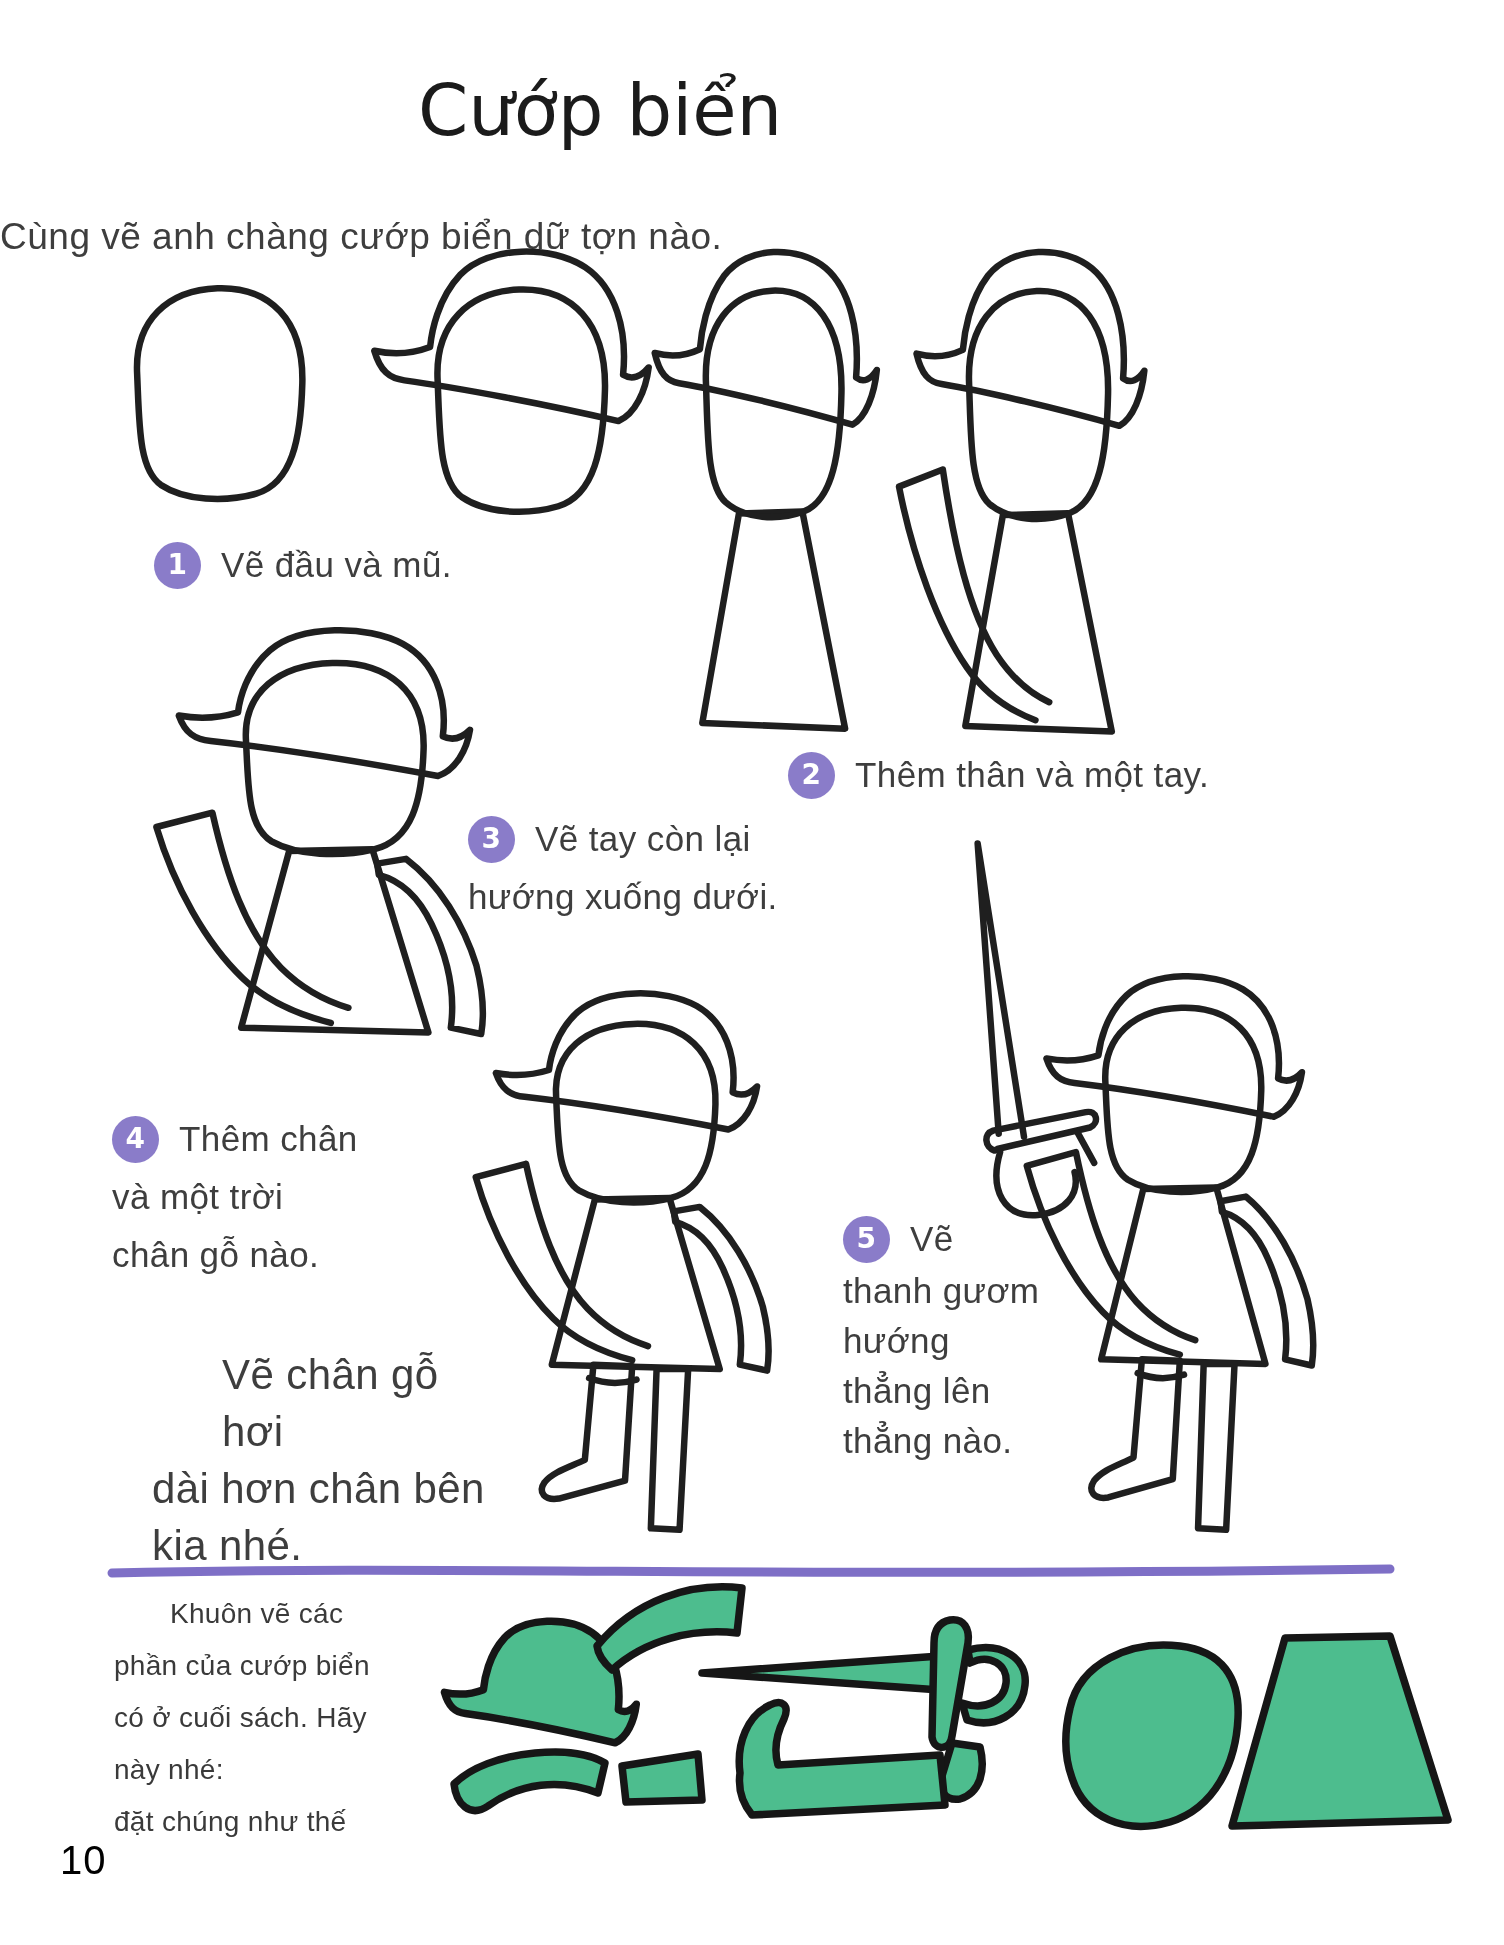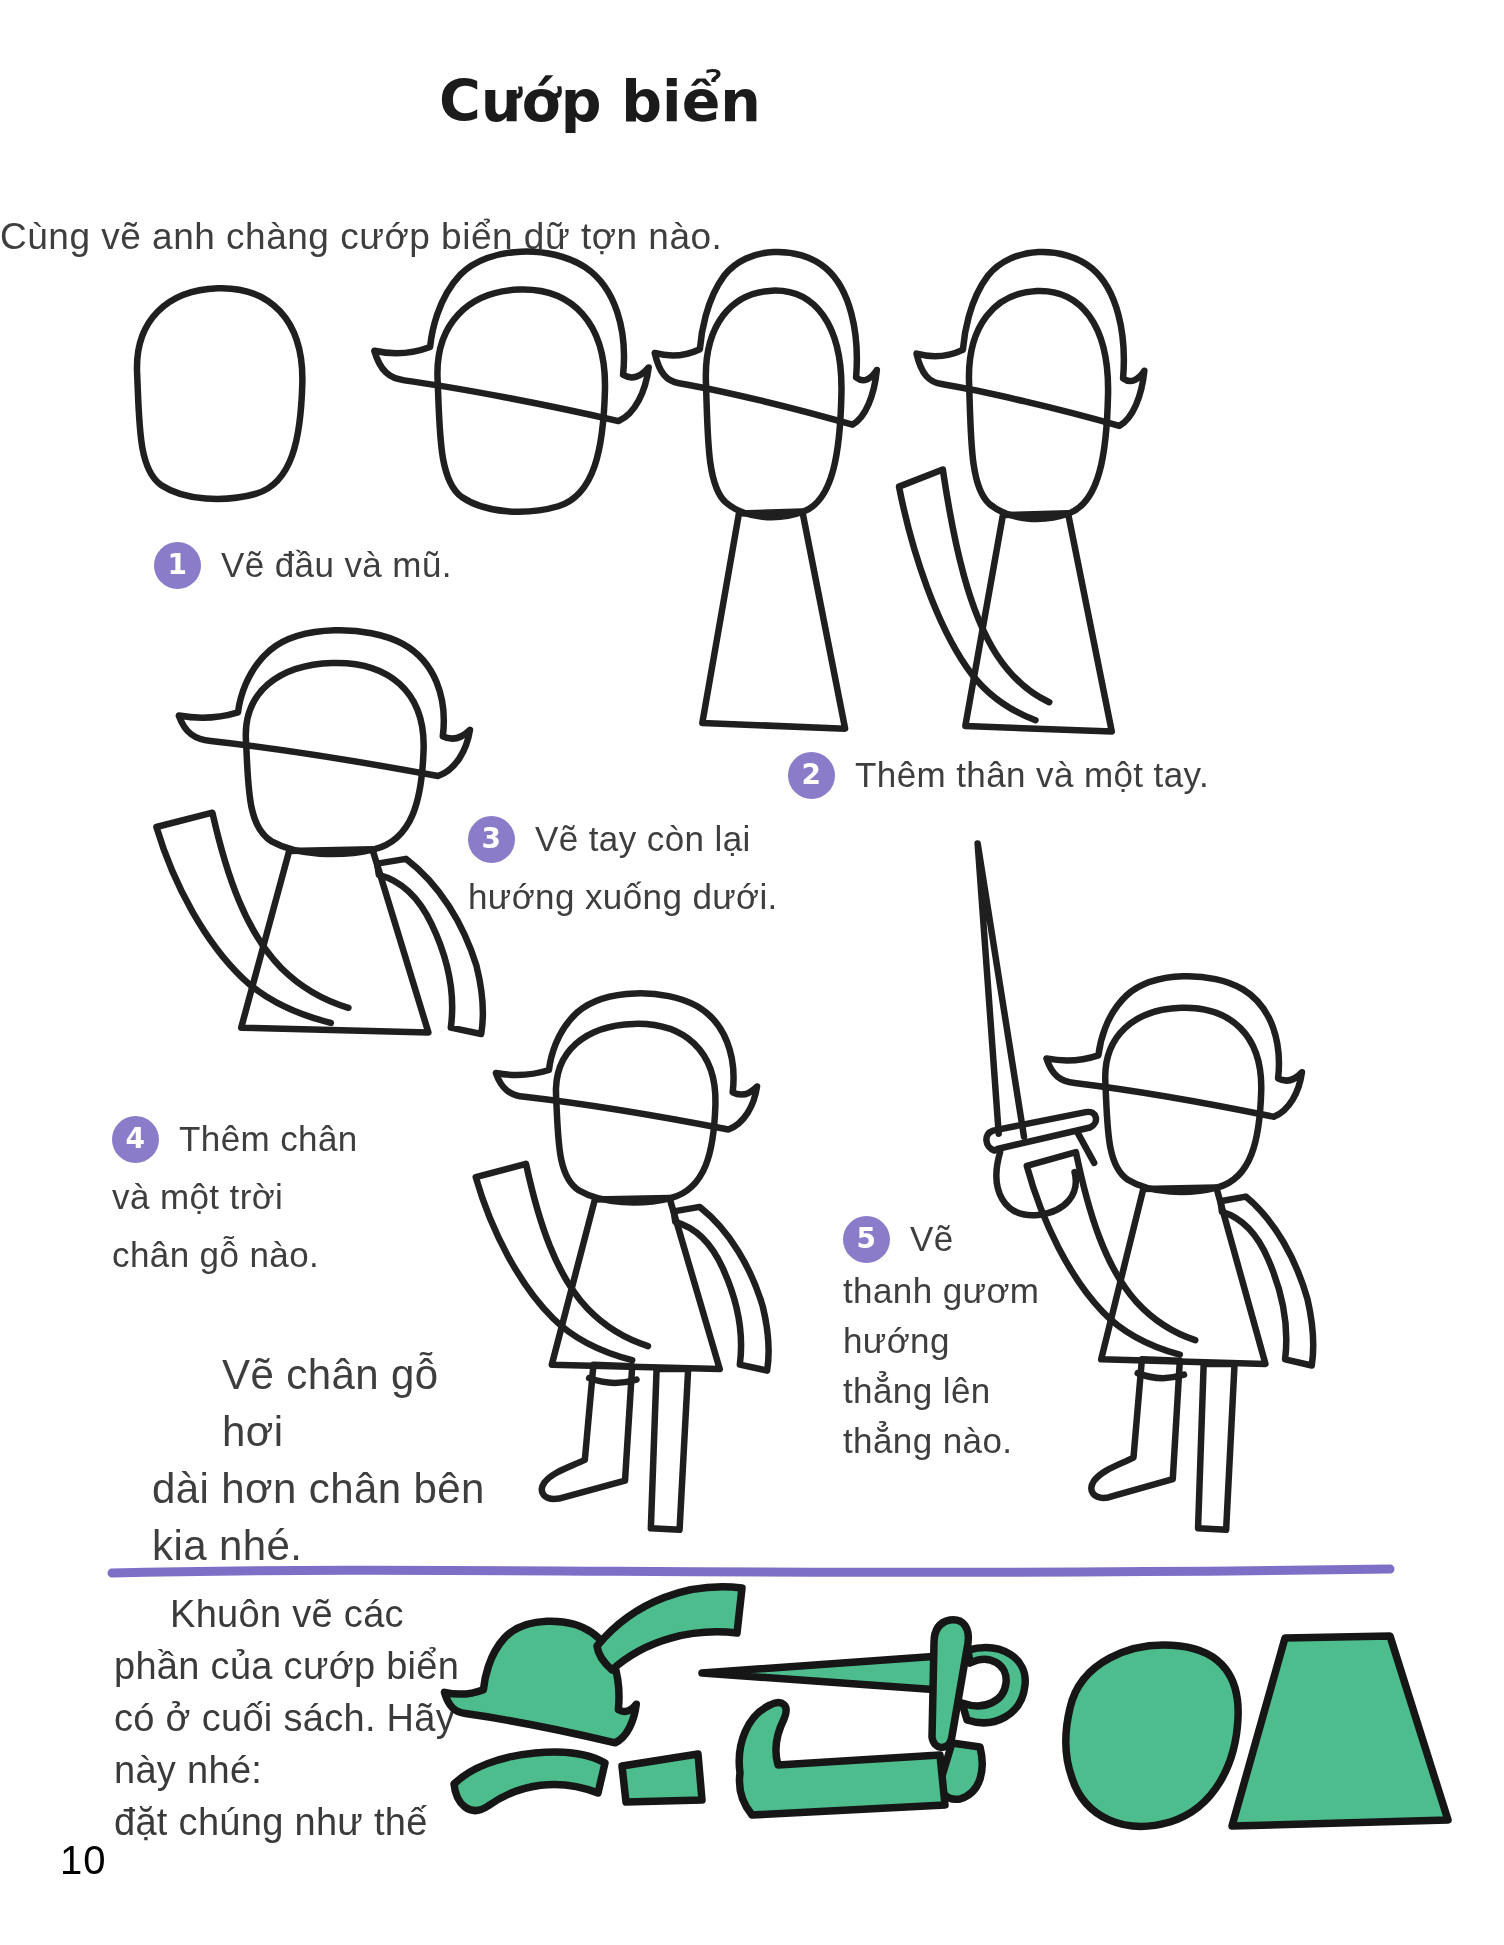--- a/index.html
+++ b/index.html
@@ -1,34 +1,34 @@
 <!DOCTYPE html>
 <html><head>
 <meta charset="utf-8">
 <style>
   html,body{margin:0;padding:0;background:#ffffff;}
   .page{position:relative;width:1504px;height:1945px;background:#ffffff;overflow:hidden;
         font-family:"Liberation Sans",sans-serif;color:#3e3e3e;}
   .title{position:absolute;left:0;top:68px;width:1200px;text-align:center;
-         font-family:"DejaVu Sans",sans-serif;font-weight:700;font-size:57px;
+         font-family:"DejaVu Sans",sans-serif;font-weight:400;font-size:72px;
          letter-spacing:0px;color:#1b1b1b;}
   .subtitle{position:absolute;left:0;top:216px;width:1140px;text-align:left;
             font-size:37px;letter-spacing:.5px;color:#3e3e3e;}
   .fig{position:absolute;}
   .sketch{fill:none;stroke:#1f1f1f;stroke-width:6.5;stroke-linecap:round;stroke-linejoin:round;}
   .greens{fill:#4dbd8e;stroke:#161616;stroke-width:7.5;stroke-linejoin:round;stroke-linecap:round;}
   .badge{display:inline-flex;flex:none;width:47px;height:47px;border-radius:50%;
          background:#8a7cc9;color:#ffffff;align-items:center;justify-content:center;
          font-family:"DejaVu Sans",sans-serif;font-weight:bold;font-size:28px;}
   .step-block{position:absolute;font-size:35px;line-height:58px;letter-spacing:.4px;}
   .srow{display:flex;align-items:center;gap:20px;height:58px;}
   .note-block{position:absolute;font-size:42px;line-height:57px;letter-spacing:.4px;}
   .indent{padding-left:70px;}
   .indent-sm{padding-left:56px;}
-  .bottom-block{position:absolute;font-size:38px;line-height:52px;letter-spacing:.3px;color:#3a3a3a;}
+  .bottom-block{position:absolute;font-size:28px;line-height:52px;letter-spacing:.3px;color:#3a3a3a;}
   .pagenum{position:absolute;left:60px;top:1838px;font-size:40px;color:#000000;letter-spacing:1px;}
   .divider{position:absolute;left:102px;top:1558px;}
 </style>
 </head>
 <body>
 
 <div class="page">
 
   <svg width="0" height="0" style="position:absolute" aria-hidden="true">
     <defs>

